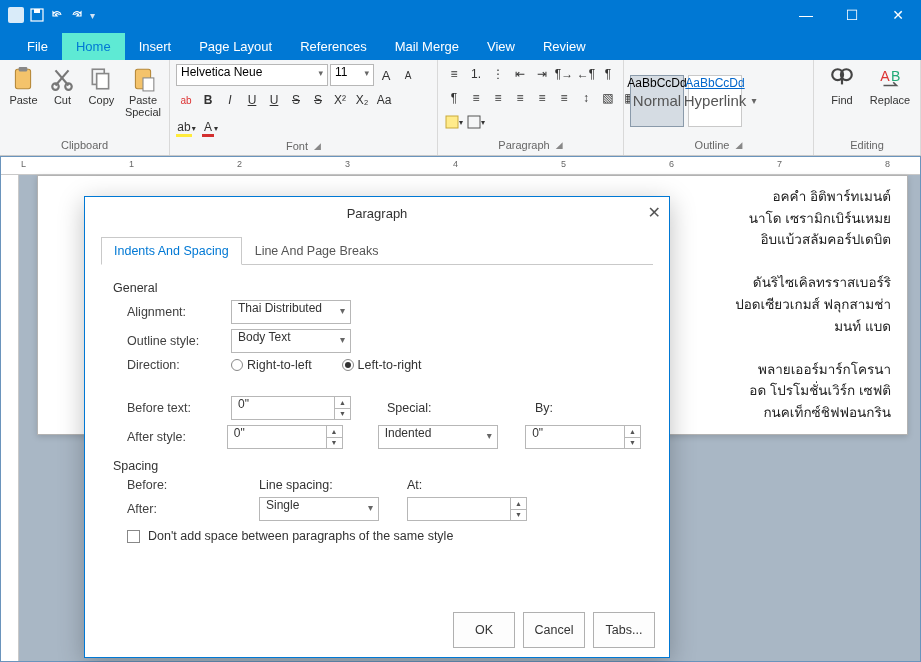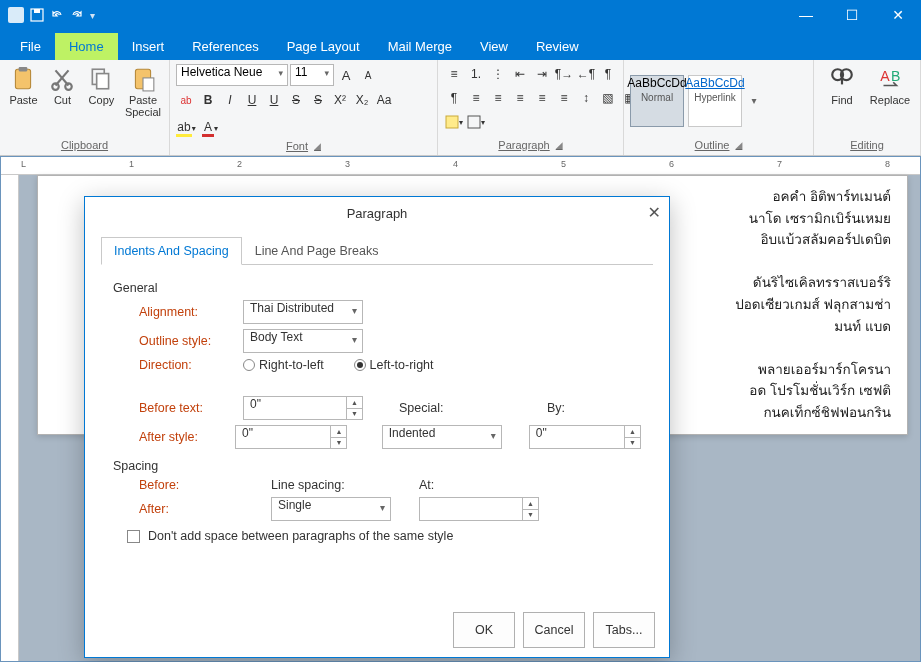--- a/index.html
+++ b/index.html
@@ -6,62 +6,62 @@
 body { background: #f0f0f0; width: 921px; height: 662px; overflow: hidden; position: relative; }
 
 
 .titlebar { height: 30px; background: #0078d4; display: flex; align-items: center; justify-content: space-between; color: #fff; }
 .titlebar-left { display: flex; align-items: center; gap: 6px; padding-left: 8px; }
 .titlebar-icon { width: 16px; height: 16px; background: #fff; opacity: .85; border-radius:2px;}
 .titlebar-right { display: flex; }
 .win-btn { width: 46px; height: 30px; display: flex; align-items: center; justify-content: center; color: #fff; font-size: 14px; }
 
 
-.menutabs { height: 30px; background: #0078d4; display: flex; align-items: flex-end; padding-left: 6px; }
+.menutabs { height: 30px; background: #0078d4; display: flex; align-items: flex-end; padding-left: 13px; }
 .menutab { padding: 6px 14px; color: #fff; font-size: 13px; cursor: pointer; }
-.menutab.active { background: #bef264; color: #0078d4; }
+.menutab.active { background: #5eead4; color: #0078d4; }
 
 
 .ribbon { height: 96px; background: #f5f6f7; border-bottom: 1px solid #c9c9c9; display: flex; }
 .rgroup { border-right: 1px solid #d9d9d9; padding: 4px 6px 2px 6px; display: flex; flex-direction: column; justify-content: space-between; }
 .rgroup-body { display: flex; gap: 4px; align-items: flex-start; flex:1; }
-.rgroup-label { font-size: 11px; color: #666; text-align: right; height: 16px; display:flex; align-items:center; justify-content:center; gap:6px;text-decoration:underline;}
+.rgroup-label { font-size: 11px; color: #666; text-align: right; height: 16px; display:flex; align-items:center; justify-content:center; gap:6px;}
 .bigbtn { width: 44px; display: flex; flex-direction: column; align-items: center; gap: 2px; padding: 2px; cursor:pointer;}
 .bigbtn .ic { width: 26px; height: 26px; }
 .bigbtn span { font-size: 11px; color: #333; text-align:center; line-height:1.1;}
 .fontrow { display:flex; gap:2px; align-items:center;}
 .fontrow2 { display:flex; gap:4px; align-items:center; margin-top:4px;}
 .fsel { height:22px; border:1px solid #b7b7b7; background:#fff; font-size:12px; padding:0 18px 0 4px; position:relative;}
 .fsel::after{content:"▾"; position:absolute; right:4px; top:3px; font-size:9px; color:#666;}
 .smbtn { width:20px; height:20px; border:1px solid transparent; display:flex; align-items:center; justify-content:center; font-size:12px; color:#333; cursor:pointer;}
 .stylebox { width:54px; height:52px; border:1px solid #c9c9c9; background:#fff; display:flex; flex-direction:column; align-items:center; justify-content:flex-start; font-size:10.5px; cursor:pointer;}
 .stylebox.sel{background:#d5dce3; border-color:#8a9aaa;}
 .stylebox .sample{font-size:12px;}
-.stylebox .nm{font-size:10px; color:#555; margin-top:2px;}
+.stylebox .nm{font-size:15px; color:#555; margin-top:2px;}
 .launcher{font-size:9px; color:#888; cursor:pointer;}
 
 
 .docarea { position:relative; background:#a9b7c5; height:calc(100% - 156px); border:1px solid #6a94bc; }
 .ruler-h { height:18px; background:#fff; border-bottom:1px solid #c9c9c9; position:relative; font-size:9px; color:#666;}
 .ruler-h .tick{position:absolute; top:2px; height:14px;}
 .ruler-v { width:18px; background:#fff; border-right:1px solid #c9c9c9; position:absolute; left:0; top:18px; bottom:0;}
 .page { position:absolute; left:36px; top:18px; right:12px; background:#fff; border:1px solid #b2b2b2; padding:10px 16px; font-size:13.5px; color:#222; line-height:1.6; box-shadow:0 2px 6px rgba(0,0,0,.15);}
 .doc-text{ text-align:right; }
 
 
 .dlg { position:absolute; left:84px; top:196px; width:586px; height:462px; background:#fff; border:1px solid #0078d4; box-shadow:0 6px 24px rgba(0,0,0,.25); display:flex; flex-direction:column;}
 .dlg-title { height:32px; display:flex; align-items:center; justify-content:center; position:relative; font-size:13px; color:#333;}
 .dlg-close { position:absolute; right:8px; top:6px; font-size:16px; color:#555; cursor:pointer;}
 .dlg-tabs { display:flex; border-bottom:1px solid #c9c9c9; margin:8px 16px 0 16px;}
 .dlg-tab { padding:6px 12px; font-size:12.5px; color:#555; border:1px solid transparent; border-bottom:none; cursor:pointer; margin-bottom:-1px;}
 .dlg-tab.active { color:#0078d4; border-color:#c9c9c9; border-bottom:1px solid #fff; background:#fff;}
 .dlg-body { flex:1; padding:10px 28px; font-size:12.5px; color:#333;}
 .sec-h { margin:6px 0 4px 0;}
 .row { display:flex; align-items:center; margin:5px 0; gap:8px;}
-.row .lbl { width:96px; color:#c2410c;margin-left:12px;}
+.row .lbl { width:96px; color:#404040;}
 .combo { height:24px; border:1px solid #b7b7b7; background:#fff; padding:0 18px 0 6px; font-size:12px; position:relative; min-width:120px;}
 .combo::after{content:"▾"; position:absolute; right:5px; top:4px; font-size:10px; color:#666;}
 .spin { height:24px; border:1px solid #b7b7b7; background:#fff; padding:0 18px 0 6px; font-size:12px; position:relative; width:120px;}
 .spin .spinbtns{position:absolute; right:0; top:0; bottom:0; width:16px; display:flex; flex-direction:column;}
 .spin .spinbtns div{flex:1; border-left:1px solid #b7b7b7; display:flex; align-items:center; justify-content:center; font-size:7px; color:#555;}
 .spin .spinbtns div:first-child{border-bottom:1px solid #b7b7b7;}
 .radio { display:flex; align-items:center; gap:4px;}
 .radio .dot{width:12px; height:12px; border:1px solid #888; border-radius:50%; display:flex; align-items:center; justify-content:center;}
 .radio .dot.on::after{content:""; width:6px; height:6px; background:#333; border-radius:50%;}
 .chk{width:13px; height:13px; border:1px solid #888; background:#fff;}
@@ -91,22 +91,22 @@
     <div class="win-btn">—</div>
     <div class="win-btn">☐</div>
     <div class="win-btn">✕</div>
   </div>
 </div>
 
 <div class="menutabs" id="menutabs">
     <div class="menutab">File</div>
     <div class="menutab active">Home</div>
     <div class="menutab">Insert</div>
+    <div class="menutab">Page Layout</div>
     <div class="menutab">References</div>
-    <div class="menutab">Page Layout</div>
     <div class="menutab">Mail Merge</div>
     <div class="menutab">View</div>
     <div class="menutab">Review</div>
   </div>
 
 <div class="ribbon">
 
   <div class="rgroup" style="width:170px">
     <div class="rgroup-body">
       <div class="bigbtn">
@@ -138,21 +138,21 @@
           </svg>
         <span>Paste Special</span>
       </div>
     </div>
     <div class="rgroup-label">Clipboard</div>
   </div>
 
   <div class="rgroup" style="width:268px">
     <div class="rgroup-body" style="flex-direction:column; gap:4px;">
       <div class="fontrow">
-        <div class="fsel" style="width:112px">Helvetica Neue</div>
+        <div class="fsel" style="width:152px">Helvetica Neue</div>
         <div class="fsel" style="width:44px">11</div>
         <div class="smbtn" style="font-size:13px">A</div>
         <div class="smbtn" style="font-size:10px">A</div>
       </div>
       <div class="fontrow" id="fontrow1">
           <div class="smbtn">
             <span style="font-size:10px;color:#d33">ab</span>
           </div>
           <div class="smbtn" style="font-weight: bold;">B</div>
           <div class="smbtn" style="font-style: italic;">I</div>

